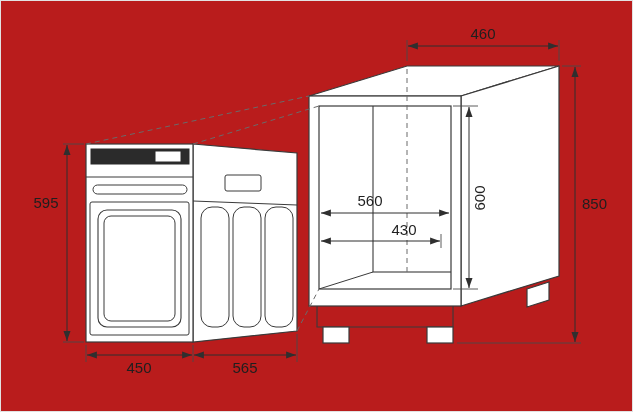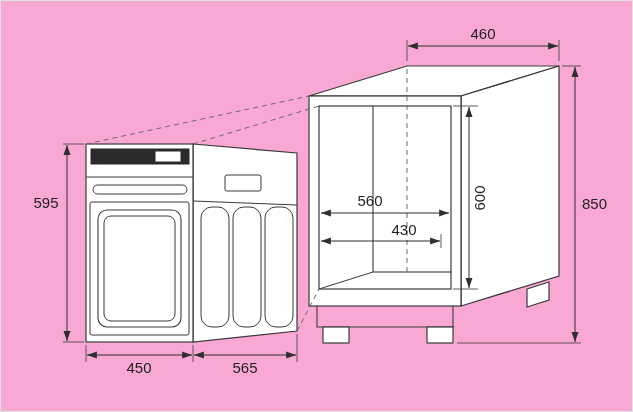--- a/index.html
+++ b/index.html
@@ -1,16 +1,16 @@
 <!DOCTYPE html>
 <html><head>
 <meta charset="utf-8">
 <style>
   html,body{margin:0;padding:0;background:#ffffff;}
-  .stage{width:633px;height:412px;position:relative;background:#f9a8d4;border:1px solid #e2e2e2;box-sizing:border-box;overflow:hidden;}
+  .stage{width:633px;height:412px;position:relative;background:#b91c1c;border:1px solid #e2e2e2;box-sizing:border-box;overflow:hidden;}
   svg{display:block;}
   .shape{fill:#ffffff;stroke:#3a3a3a;stroke-width:1.2;}
   .shape-nf{fill:none;stroke:#3a3a3a;stroke-width:1.1;}
   .detail{fill:none;stroke:#3a3a3a;stroke-width:1;}
   .fillP{fill:#2b2b2b;stroke:#2b2b2b;stroke-width:1;}
   .disp{fill:#ffffff;stroke:#2b2b2b;stroke-width:1;}
   .dash{fill:none;stroke:#6a6a6a;stroke-width:1;stroke-dasharray:5 4;}
   .ext{stroke:#4a4a4a;stroke-width:0.9;}
   .dimline{stroke:#2f2f2f;stroke-width:1;fill:none;}
   .lbl{font-family:"Liberation Sans",sans-serif;font-size:15px;fill:#1f1f1f;}

